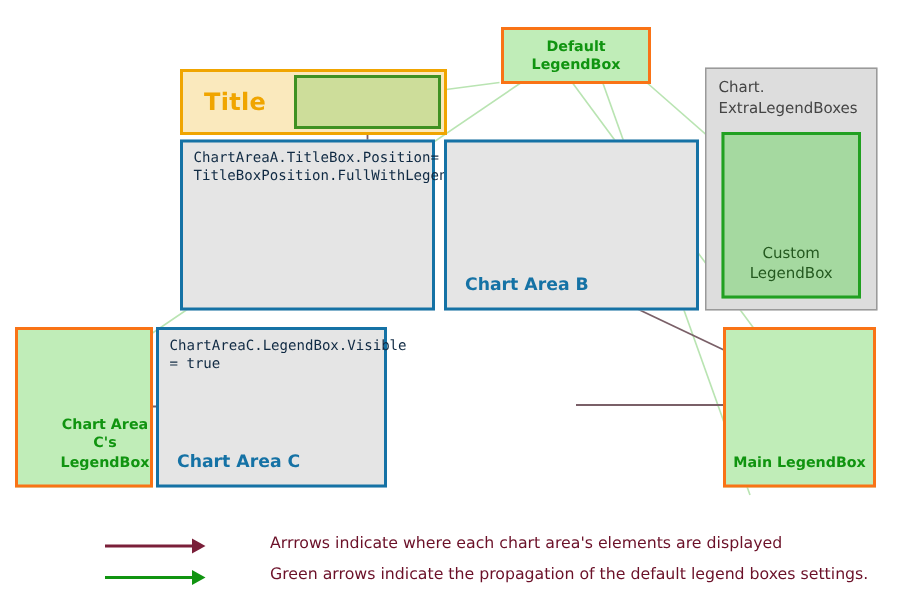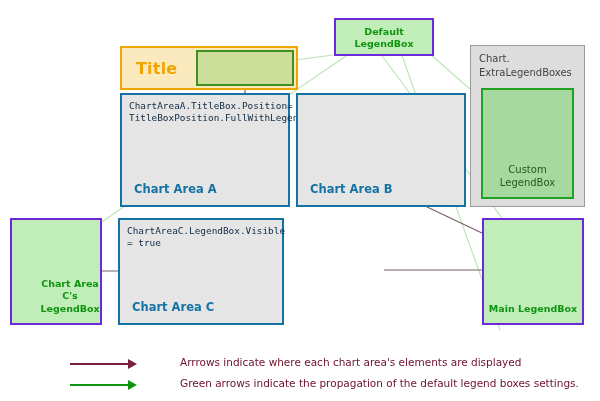--- a/index.html
+++ b/index.html
@@ -65,21 +65,21 @@
     color: #102a43;
     font-family: "DejaVu Sans Mono", monospace;
     font-size: 9.4px;
     line-height: 1.25;
     white-space: pre-line;
   }
 
   
   .legend-box {
     background: #c0edb8;
-    border: 2px solid #6d28d9;
+    border: 2px solid #f97316;
   }
   .lb-label {
     position: absolute;
     left: 0; right: 0;
     text-align: center;
     color: #109410;
     font-weight: bold;
     font-size: 9.5px;
     line-height: 1.3;
   }
@@ -191,28 +191,27 @@
   </svg>
 
   <div class="box title-band" style="left:120px; top:46px; width:178px; height:44px;">
     <span class="title-label">Title</span>
   </div>
   <div class="box title-legend" style="left:196px; top:50px; width:98px; height:36px;"></div>
 
   <div class="box chart-area" style="left:120px; top:93px; width:170px; height:114px;">
     <div class="code">ChartAreaA.TitleBox.Position=
 TitleBoxPosition.FullWithLegend</div>
-    <span class="ca-label">Chart Area A</span>
   </div>
 
   <div class="box chart-area" style="left:296px; top:93px; width:170px; height:114px;">
     <span class="ca-label">Chart Area B</span>
   </div>
 
-  <div class="box chart-area" style="left:118px; top:218px; width:166px; height:107px;">
+  <div class="box chart-area" style="left:104px; top:218px; width:154px; height:107px;">
     <div class="code">ChartAreaC.LegendBox.Visible
 = true</div>
     <span class="ca-label">Chart Area C</span>
   </div>
 
 
   <div class="box legend-box" style="left:334px; top:18px; width:100px; height:38px;">
     <span class="lb-label lb-top">Default LegendBox</span>
   </div>
 

